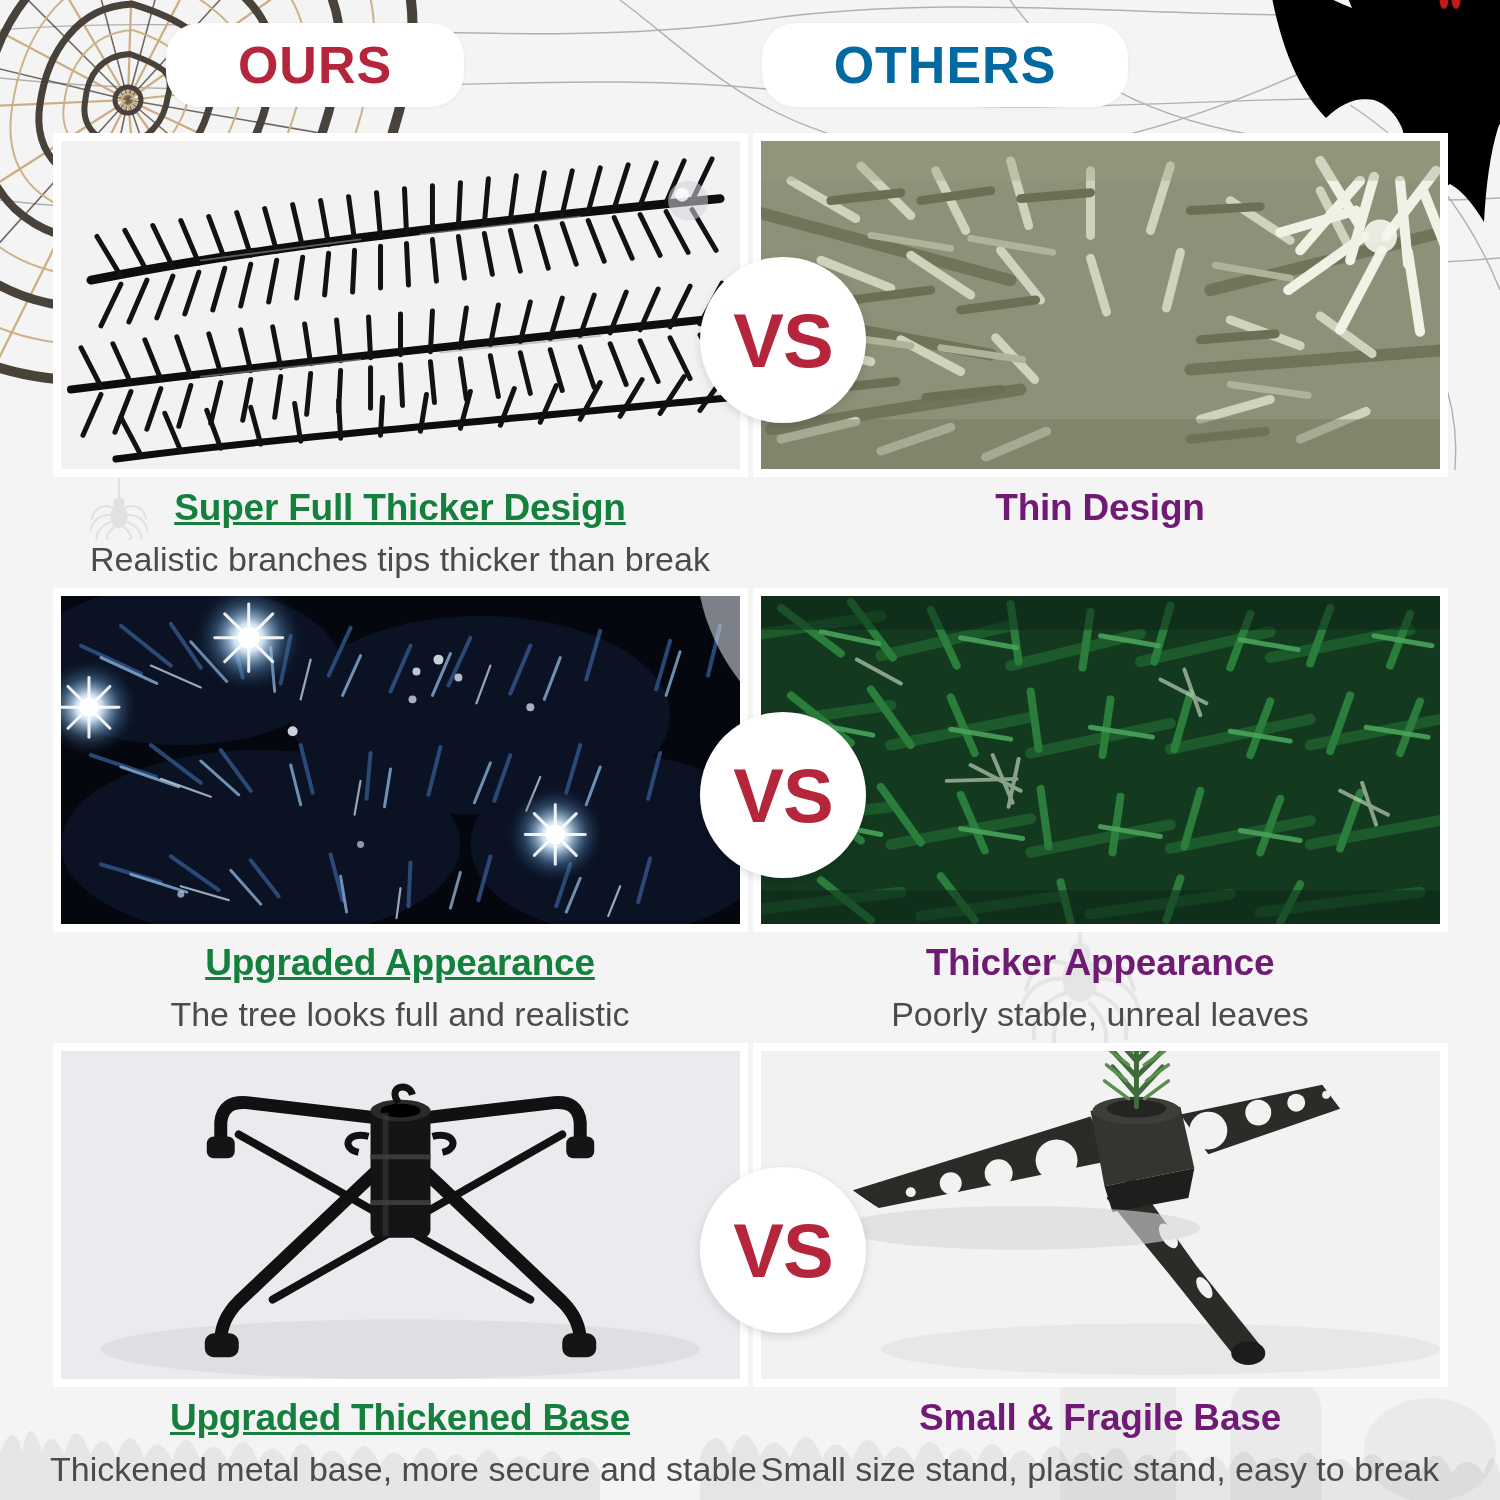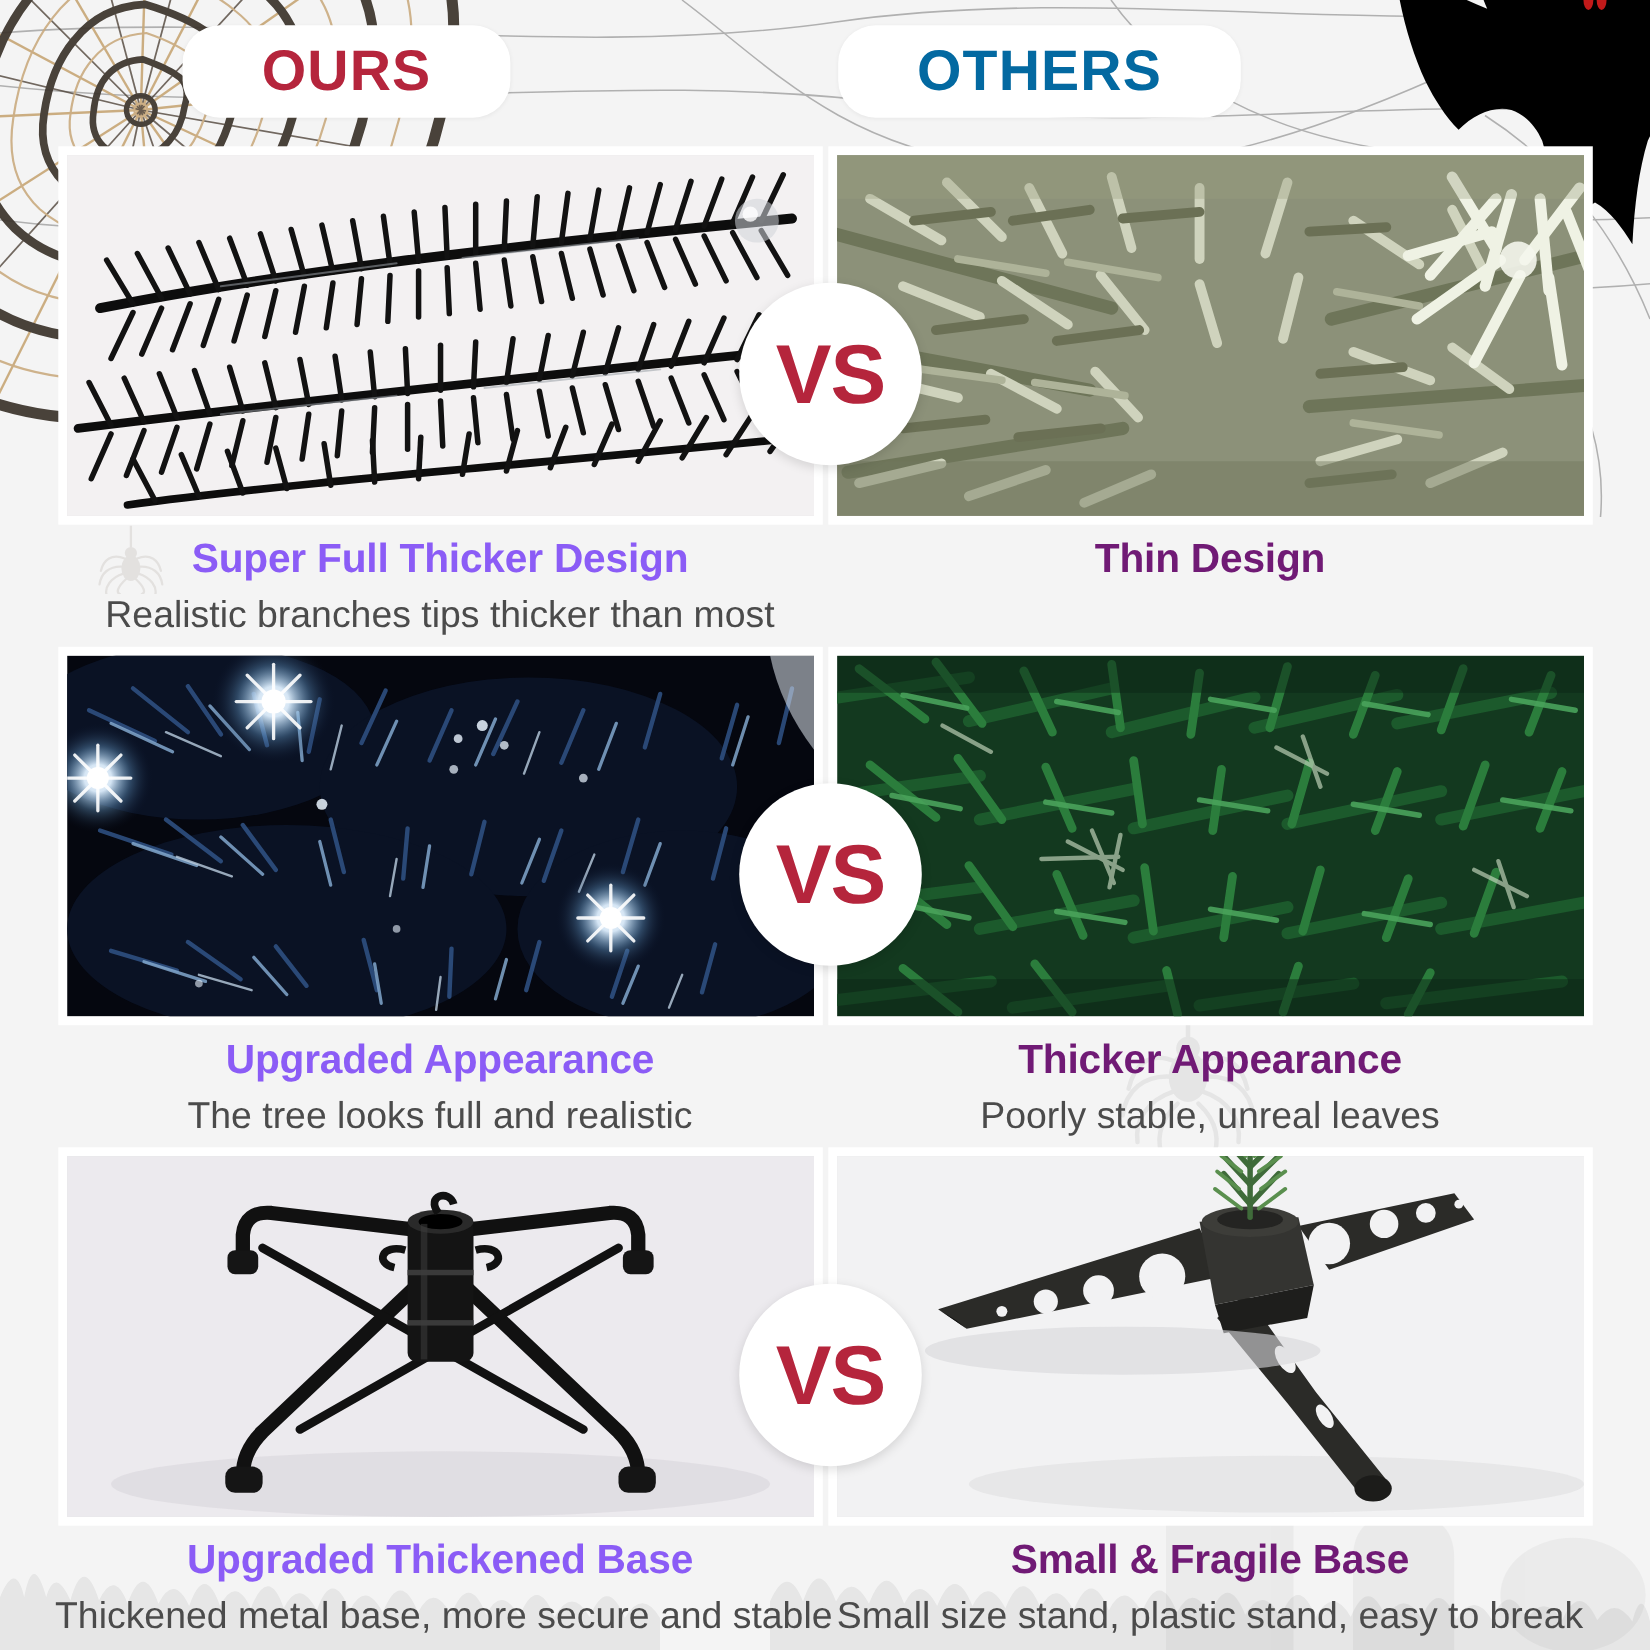--- a/index.html
+++ b/index.html
@@ -94,35 +94,35 @@
   }
   .caption.left  { left: 50px; }
   .caption.right { left: 750px; }
 
   .cap-title {
     font-size: 37px;
     font-weight: 700;
     line-height: 1.25;
     letter-spacing: -0.2px;
   }
-  .cap-title.good { color: #8b5cf6; }
+  .cap-title.good { color: #15803d; text-decoration: underline; }
   .cap-title.bad  { color: #701a75; }
 
   .cap-sub {
     font-size: 34px;
     color: #4b4b4b;
     line-height: 1.3;
     margin-top: 6px;
     white-space: nowrap;
   }
 
   
   .vs {
     position: absolute;
-    left: 672px;
+    left: 700px;
     top: 124px;
     width: 166px;
     height: 166px;
     border-radius: 50%;
     background: #ffffff;
     display: flex;
     align-items: center;
     justify-content: center;
     font-size: 76px;
     font-weight: 700;
@@ -551,21 +551,21 @@
           <circle cx="620" cy="96" r="17" fill="#f4f6ec" opacity="0.9"></circle>
 
           <rect x="0" y="280" width="680" height="50" fill="#71775e" opacity="0.45"></rect>
           <rect x="0" y="0" width="680" height="40" fill="#9aa082" opacity="0.35"></rect>
         </svg>
       </div>
     </div>
 
     <div class="caption left">
       <div class="cap-title good">Super Full Thicker Design</div>
-      <div class="cap-sub">Realistic branches tips thicker than most</div>
+      <div class="cap-sub">Realistic branches tips thicker than break</div>
     </div>
     <div class="caption right">
       <div class="cap-title bad">Thin Design</div>
     </div>
 
     <div class="vs">VS</div>
   </div>
 
   <div class="row row-2">
 

